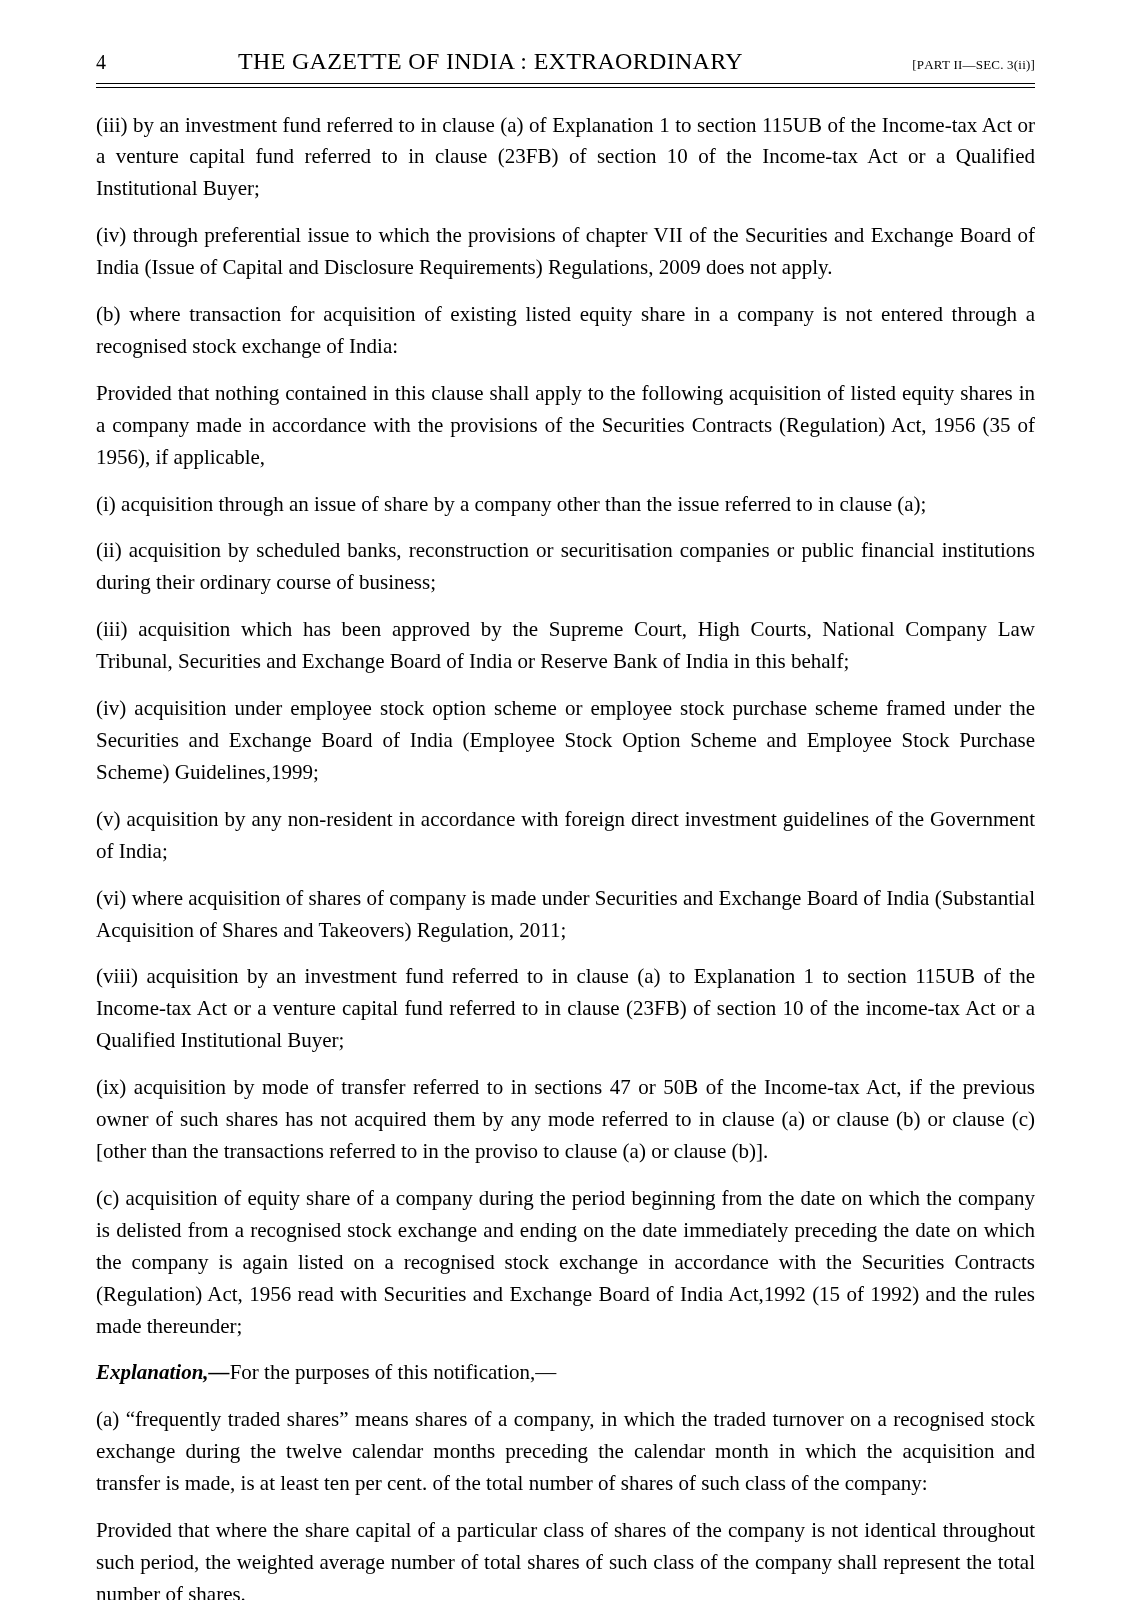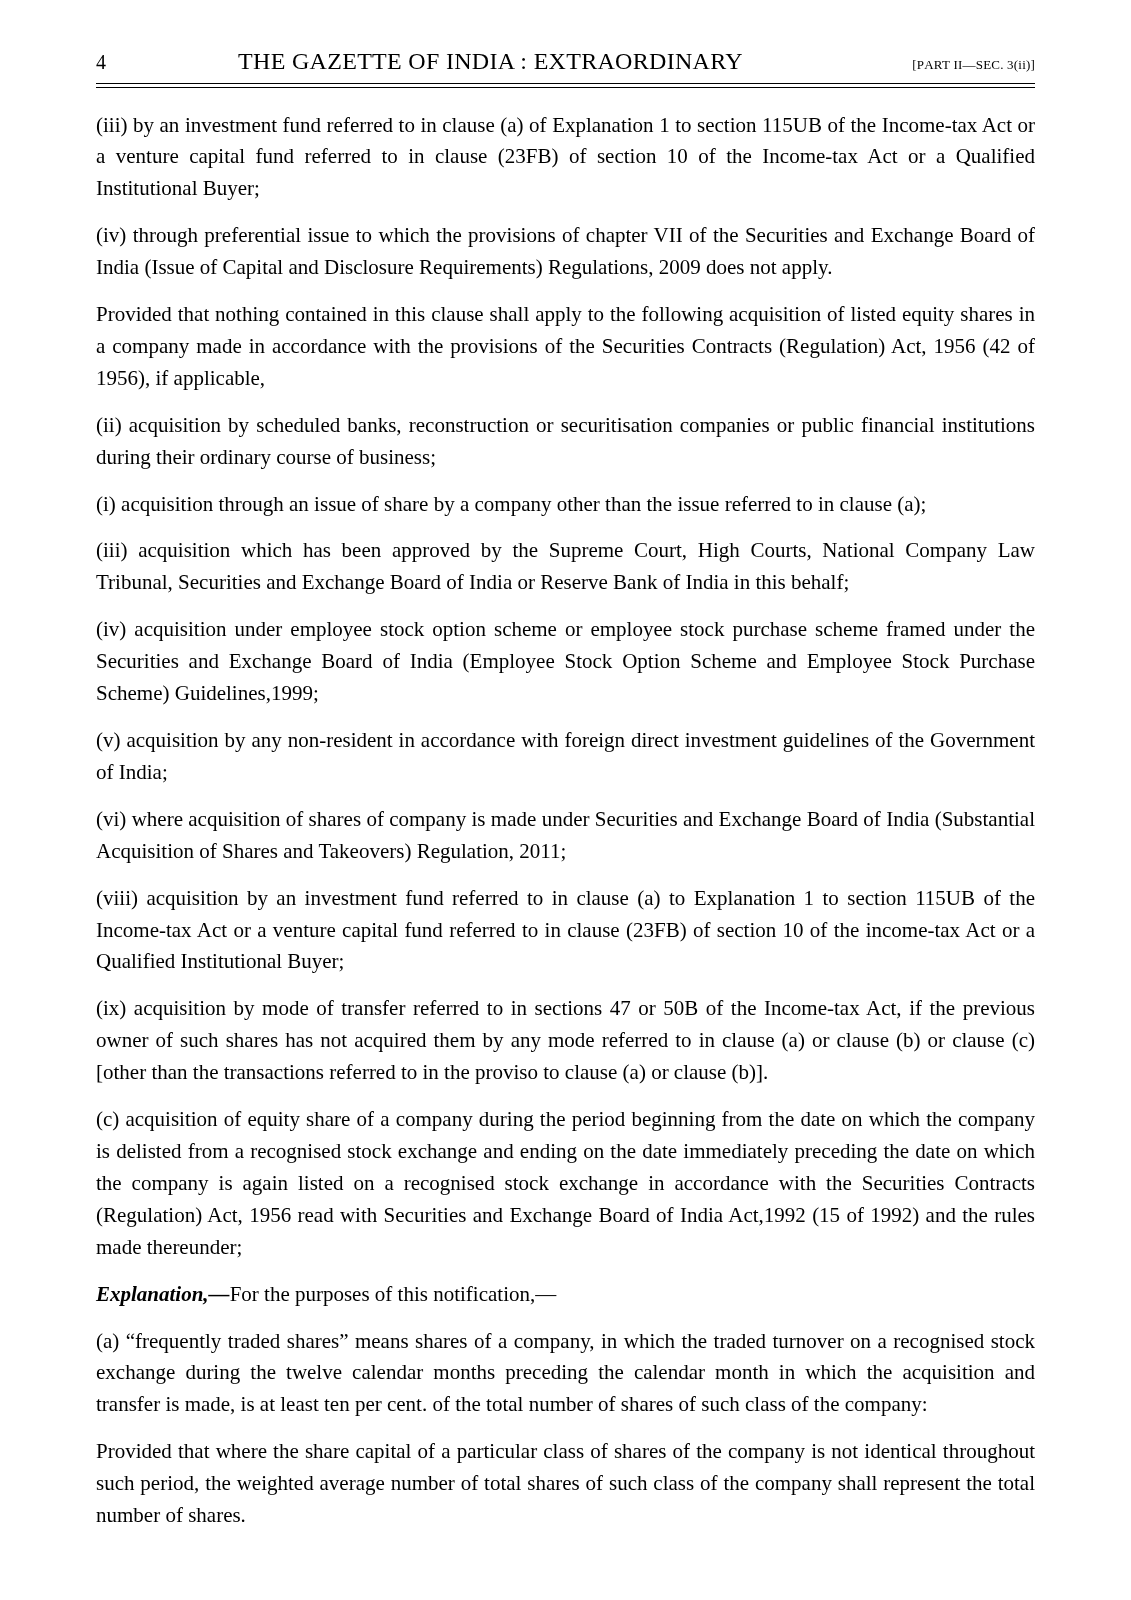--- a/index.html
+++ b/index.html
@@ -83,23 +83,24 @@
     <div class="header-title">THE  GAZETTE  OF  INDIA : EXTRAORDINARY</div>
     <div class="header-part"><span>[P</span><span class="sc">ART</span><span> II—S</span><span class="sc">EC</span><span>. 3(ii)]</span></div>
   </div>
 
   <div class="rule-double"></div>
 
   <div class="body-text">
 
     <p class="para indent-1">(iii) by an investment fund referred to in clause (a) of Explanation 1 to section 115UB of the Income-tax Act or a venture capital fund referred to in clause (23FB) of section 10 of the Income-tax Act or a Qualified Institutional Buyer;</p>
     <p class="para indent-1">(iv) through preferential issue to which the provisions of chapter VII of the Securities and Exchange Board of India (Issue of Capital and Disclosure Requirements) Regulations, 2009 does not apply.</p>
-    <p class="para indent-half">Provided that nothing contained in this clause shall apply to the following acquisition of listed equity shares in a company made in accordance with the provisions of the Securities Contracts (Regulation) Act, 1956 (42 of 1956), if applicable,</p>
+    <p class="para indent-0">(b) where transaction for acquisition of existing listed equity share in a company is not entered through a recognised stock exchange of India:</p>
+    <p class="para indent-half">Provided that nothing contained in this clause shall apply to the following acquisition of listed equity shares in a company made in accordance with the provisions of the Securities Contracts (Regulation) Act, 1956 (35 of 1956), if applicable,</p>
+    <p class="para indent-1">(i) acquisition through an issue of share by a company other than the issue referred to in clause (a);</p>
     <p class="para indent-1">(ii) acquisition by scheduled banks, reconstruction or securitisation companies or public financial institutions during their ordinary course of business;</p>
-    <p class="para indent-1">(i) acquisition through an issue of share by a company other than the issue referred to in clause (a);</p>
     <p class="para indent-1">(iii) acquisition which has been approved by the Supreme Court, High Courts, National Company Law Tribunal, Securities and Exchange Board of India or Reserve Bank of India in this behalf;</p>
     <p class="para indent-1">(iv) acquisition under employee stock option scheme or employee stock purchase scheme framed under the Securities and Exchange Board of India (Employee Stock Option Scheme and Employee Stock Purchase Scheme) Guidelines,1999;</p>
     <p class="para indent-1">(v) acquisition by any non-resident in accordance with foreign direct investment guidelines of the Government of India;</p>
     <p class="para indent-1">(vi) where acquisition of shares of company is made under Securities and Exchange Board of India (Substantial Acquisition of Shares and Takeovers) Regulation, 2011;</p>
     <p class="para indent-1">(viii) acquisition by an investment fund referred to in clause (a) to Explanation 1 to section 115UB of the Income-tax Act or a venture capital fund referred to in clause (23FB) of section 10 of the income-tax Act or a Qualified Institutional Buyer;</p>
     <p class="para indent-1">(ix) acquisition by mode of transfer referred to in sections 47 or 50B of the Income-tax Act, if the previous owner of such shares has not acquired them by any mode referred to in clause (a) or clause (b) or clause (c) [other than the transactions referred to in the proviso to clause (a) or clause (b)].</p>
     <p class="para indent-0">(c) acquisition of equity share of a company during the period beginning from the date on which the company is delisted from a recognised stock exchange and ending on the date immediately preceding the date on which the company is again listed on a recognised stock exchange in accordance with the Securities Contracts (Regulation) Act, 1956 read with Securities and Exchange Board of India Act,1992 (15 of 1992) and the rules made thereunder;</p>
 
     <p class="para indent-0"><span class="bold-italic">Explanation,—</span><span>For the purposes of this notification,—</span></p>
 

